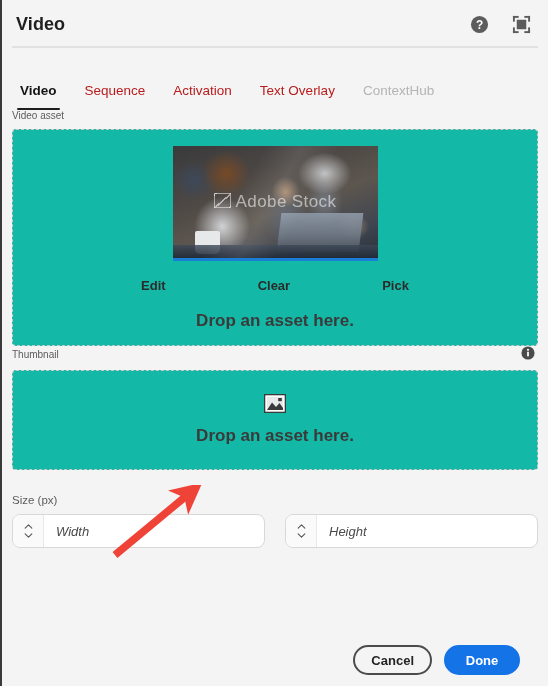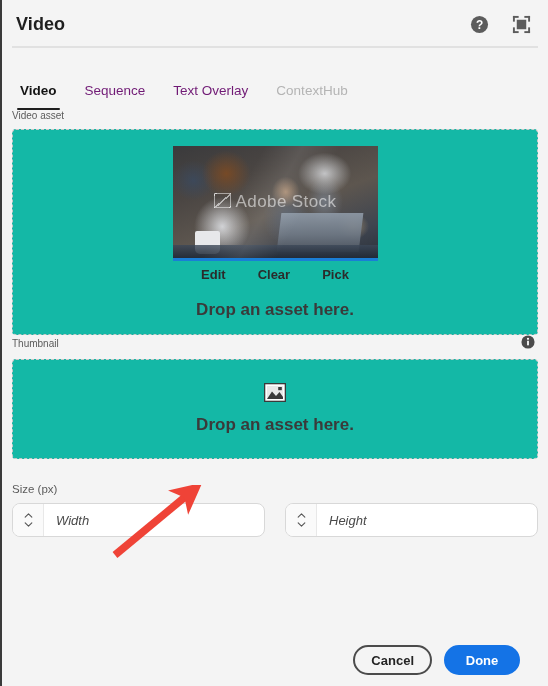--- a/index.html
+++ b/index.html
@@ -67,21 +67,21 @@
     display: flex;
     align-items: flex-end;
     padding: 0 0 0 18px;
     height: 46px;
     margin-top: 16px;
     box-sizing: border-box;
   }
   .tab {
     position: relative;
     font-size: 13.5px;
-    color: #701a75;
+    color: #b91c1c;
     padding: 0 0 12px 0;
     margin-right: 28px;
     cursor: pointer;
     white-space: nowrap;
   }
   .tab.selected {
     font-weight: bold;
     color: #131313;
   }
   .tab.selected::after {
@@ -199,22 +199,22 @@
     margin-right: 5px;
     vertical-align: -1px;
     background:
       linear-gradient(to bottom right, transparent 48%, rgba(255,255,255,.55) 48%, rgba(255,255,255,.55) 56%, transparent 56%);
     border: 1.2px solid rgba(255,255,255,.5);
   }
 
   .asset-actions {
     display: flex;
     justify-content: center;
-    gap: 32px;
-    margin-top: 6px;
+    gap: 92px;
+    margin-top: 17px;
   }
   .asset-action {
     font-size: 13px;
     font-weight: bold;
     color: #2b2b2b;
     cursor: pointer;
   }
   .drop-hint {
     text-align: center;
     font-size: 17px;
@@ -381,20 +381,21 @@
         </svg>
       </div>
 
     </div>
     <div class="header-rule"></div>
   </div>
 
   <div class="tabs">
     <div class="tab selected">Video</div>
     <div class="tab">Sequence</div>
+    <div class="tab">Activation</div>
     <div class="tab">Text Overlay</div>
     <div class="tab disabled">ContextHub</div>
   </div>
 
   <div class="field-label">Video asset</div>
 
   <div class="dropzone" id="video-dropzone">
 
     <div class="asset-preview">
       <div class="photo"></div>

